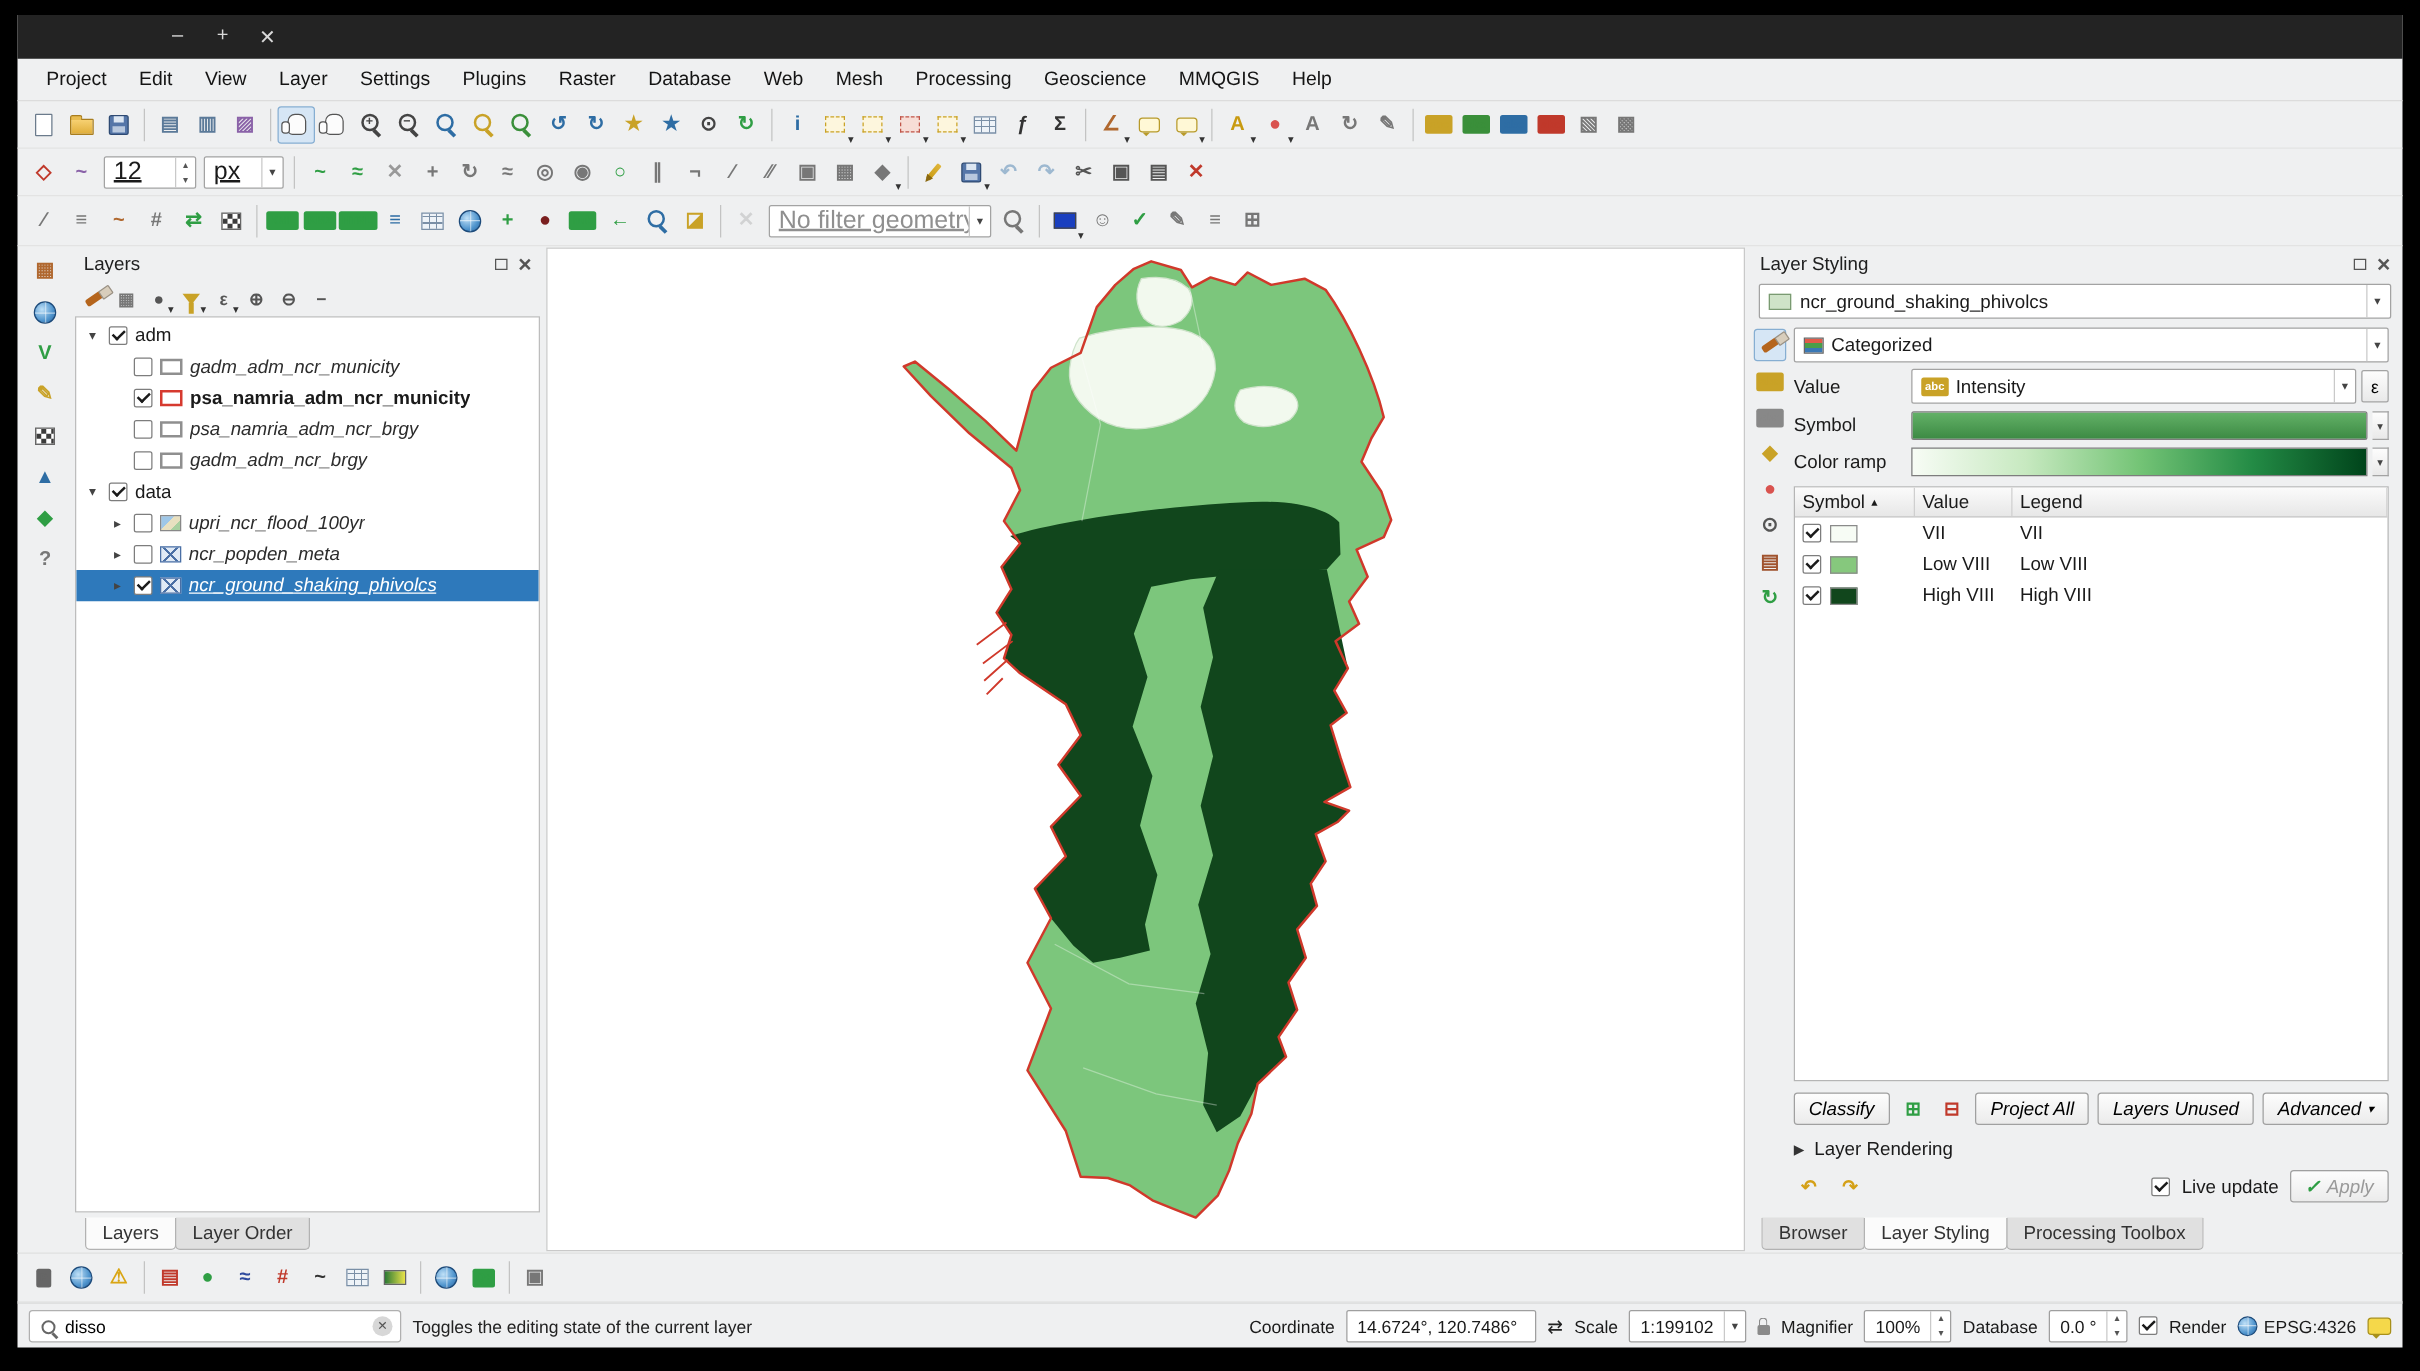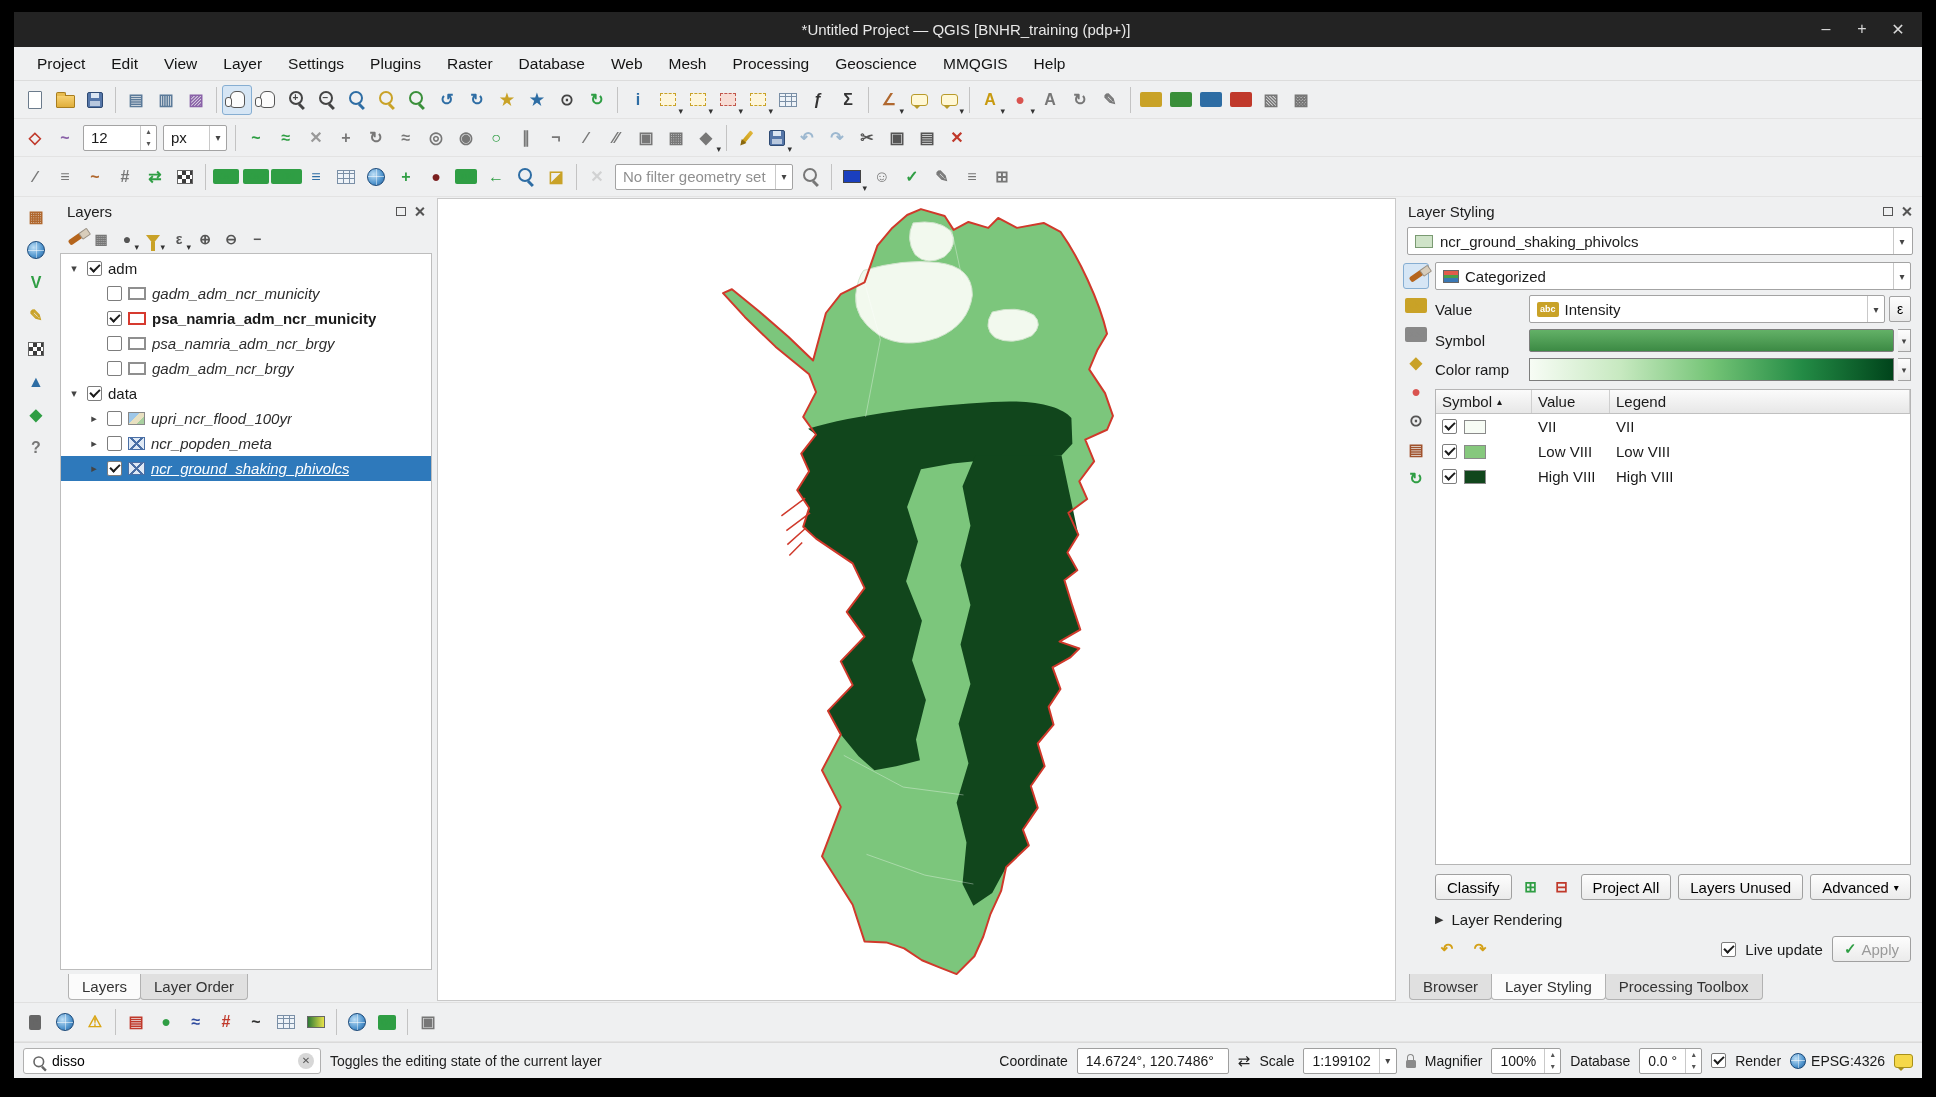--- a/index.html
+++ b/index.html
@@ -26,21 +26,21 @@
   .tbtn { width:30px; height:30px; display:flex; align-items:center; justify-content:center; border-radius:3px; position:relative; flex:none; background:transparent; border:1px solid transparent; }
   .tbtn.active { background:#d6e6f5; border:1px solid #86aed2; }
   .tbtn.dis { opacity:.42; }
   .tsep { width:1px; height:26px; background:#c3c3c3; margin:0 5px; flex:none; }
   .gly { font-size:16px; font-weight:bold; line-height:1; }
   .ddarr { position:absolute; right:-1px; bottom:-2px; font-size:9px; color:#333; }
   .mini-spin, .mini-combo { height:26px; border:1px solid #a3a3a3; background:#fff; display:flex; align-items:center; border-radius:2px; margin:0 3px; flex:none; }
   .mini-spin { width:74px; }
   .mini-combo { min-width:64px; }
   .mini-combo.wide { width:178px; }
-  .mini-spin .v, .mini-combo .v { flex:1; padding:0 7px; font-size:15px; white-space:nowrap; overflow:hidden; }
+  .mini-spin .v, .mini-combo .v { flex:1; padding:0 7px; font-size:20px; white-space:nowrap; overflow:hidden;text-decoration:underline; }
   .mini-combo.disv .v { color:#8f8f8f; }
   .updown { width:16px; height:100%; display:flex; flex-direction:column; border-left:1px solid #c9c9c9; }
   .updown span { flex:1; font-size:8px; line-height:1.4; text-align:center; color:#555; }
   .combo-dd { width:17px; height:100%; border-left:1px solid #c9c9c9; display:flex; align-items:center; justify-content:center; font-size:10px; color:#444; }
 
   
   .ico { display:inline-block; position:relative; flex:none; }
   .ico-doc { width:14px; height:18px; background:#fff; border:1.5px solid #6b7b8c; border-radius:1px; }
   .ico-folder { width:19px; height:13px; background:linear-gradient(#f7d172,#e0ae3a); border:1px solid #a87d1e; border-radius:1px; margin-top:4px; }
   .ico-folder::before { content:""; position:absolute; top:-4px; left:-1px; width:8px; height:3px; background:#e8bc50; border:1px solid #a87d1e; border-bottom:none; border-radius:2px 2px 0 0; }
@@ -131,21 +131,21 @@
   .rampbar { flex:1; height:23px; background:linear-gradient(90deg,#f7fcf5,#c7e9c0,#74c476,#238b45,#00441b); border:1px solid #7d7d7d; }
   .ddchip { width:13px; height:23px; border:1px solid #a3a3a3; border-left:none; display:flex; align-items:center; justify-content:center; font-size:9px; color:#444; background:linear-gradient(#fdfdfd,#e9e9e9); flex:none; }
   .cattable { flex:1; border:1px solid #b5b5b5; background:#fff; margin-top:5px; display:flex; flex-direction:column; min-height:220px; overflow:hidden; }
   .cth { display:flex; background:linear-gradient(#fbfbfb,#e7e7e7); border-bottom:1px solid #c0c0c0; font-size:15px; flex:none; }
   .cth > div { padding:3px 6px; border-right:1px solid #cfcfcf; display:flex; align-items:center; gap:5px; }
   .c-sym { width:96px; flex:none; } .c-val { width:78px; flex:none; } .c-leg { flex:1; border-right:none; }
   .ctr { display:flex; height:25px; align-items:center; font-size:15px; flex:none; }
   .ctr > div { padding:0 6px; display:flex; align-items:center; gap:7px; }
   .cswatch { width:22px; height:14px; border:1px solid #8a8a8a; flex:none; }
   .btnrow { display:flex; align-items:center; gap:7px; margin-top:9px; flex:none; flex-wrap:nowrap; }
-  .qbtn { height:19px; padding:12px 11px; font-size:15px; border:1px solid #a0a0a0; border-radius:3px; background:linear-gradient(#fdfdfd,#ebebeb); display:flex; align-items:center; gap:5px; white-space:nowrap; }
+  .qbtn { height:19px; padding:12px 11px; font-size:15px; border:1px solid #a0a0a0; border-radius:3px; background:linear-gradient(#fdfdfd,#ebebeb); display:flex; align-items:center; gap:5px; white-space:nowrap;font-style:italic; }
   .iconbtn { width:24px; height:24px; display:flex; align-items:center; justify-content:center; font-size:15px; font-weight:bold; border-radius:3px; }
   .lrrow { margin-top:11px; font-size:15px; display:flex; align-items:center; gap:8px; flex:none; }
   .lrrow .tri { font-size:11px; color:#333; }
   .applyrow { display:flex; align-items:center; gap:9px; padding:8px 0; flex:none; }
   .applyrow .sp { flex:1; }
   .applybtn { color:#9a9a9a; }
   .smalllabel { font-size:15px; }
 
   
   .statusbar { height:36px; display:flex; align-items:center; gap:9px; padding:0 9px; font-size:14px; flex:none; border-top:1px solid #dadada; }
@@ -160,21 +160,20 @@
   .sb-glyph { font-size:15px; color:#222; }
 </style>
 </head>
 <body>
 
 <div class="screen">
 <div class="window">
 
   <div class="titlebar">
     <div style="width:110px"></div>
-    <div class="title">*Untitled Project — QGIS [BNHR_training (pdp+)]</div>
     <div class="winctrl">
       <span class="wbtn">–</span>
       <span class="wbtn">+</span>
       <span class="wbtn">✕</span>
     </div>
   </div>
 
   <div class="menubar" id="menubar">
         <div class="mitem">Project</div>
         <div class="mitem">Edit</div>

